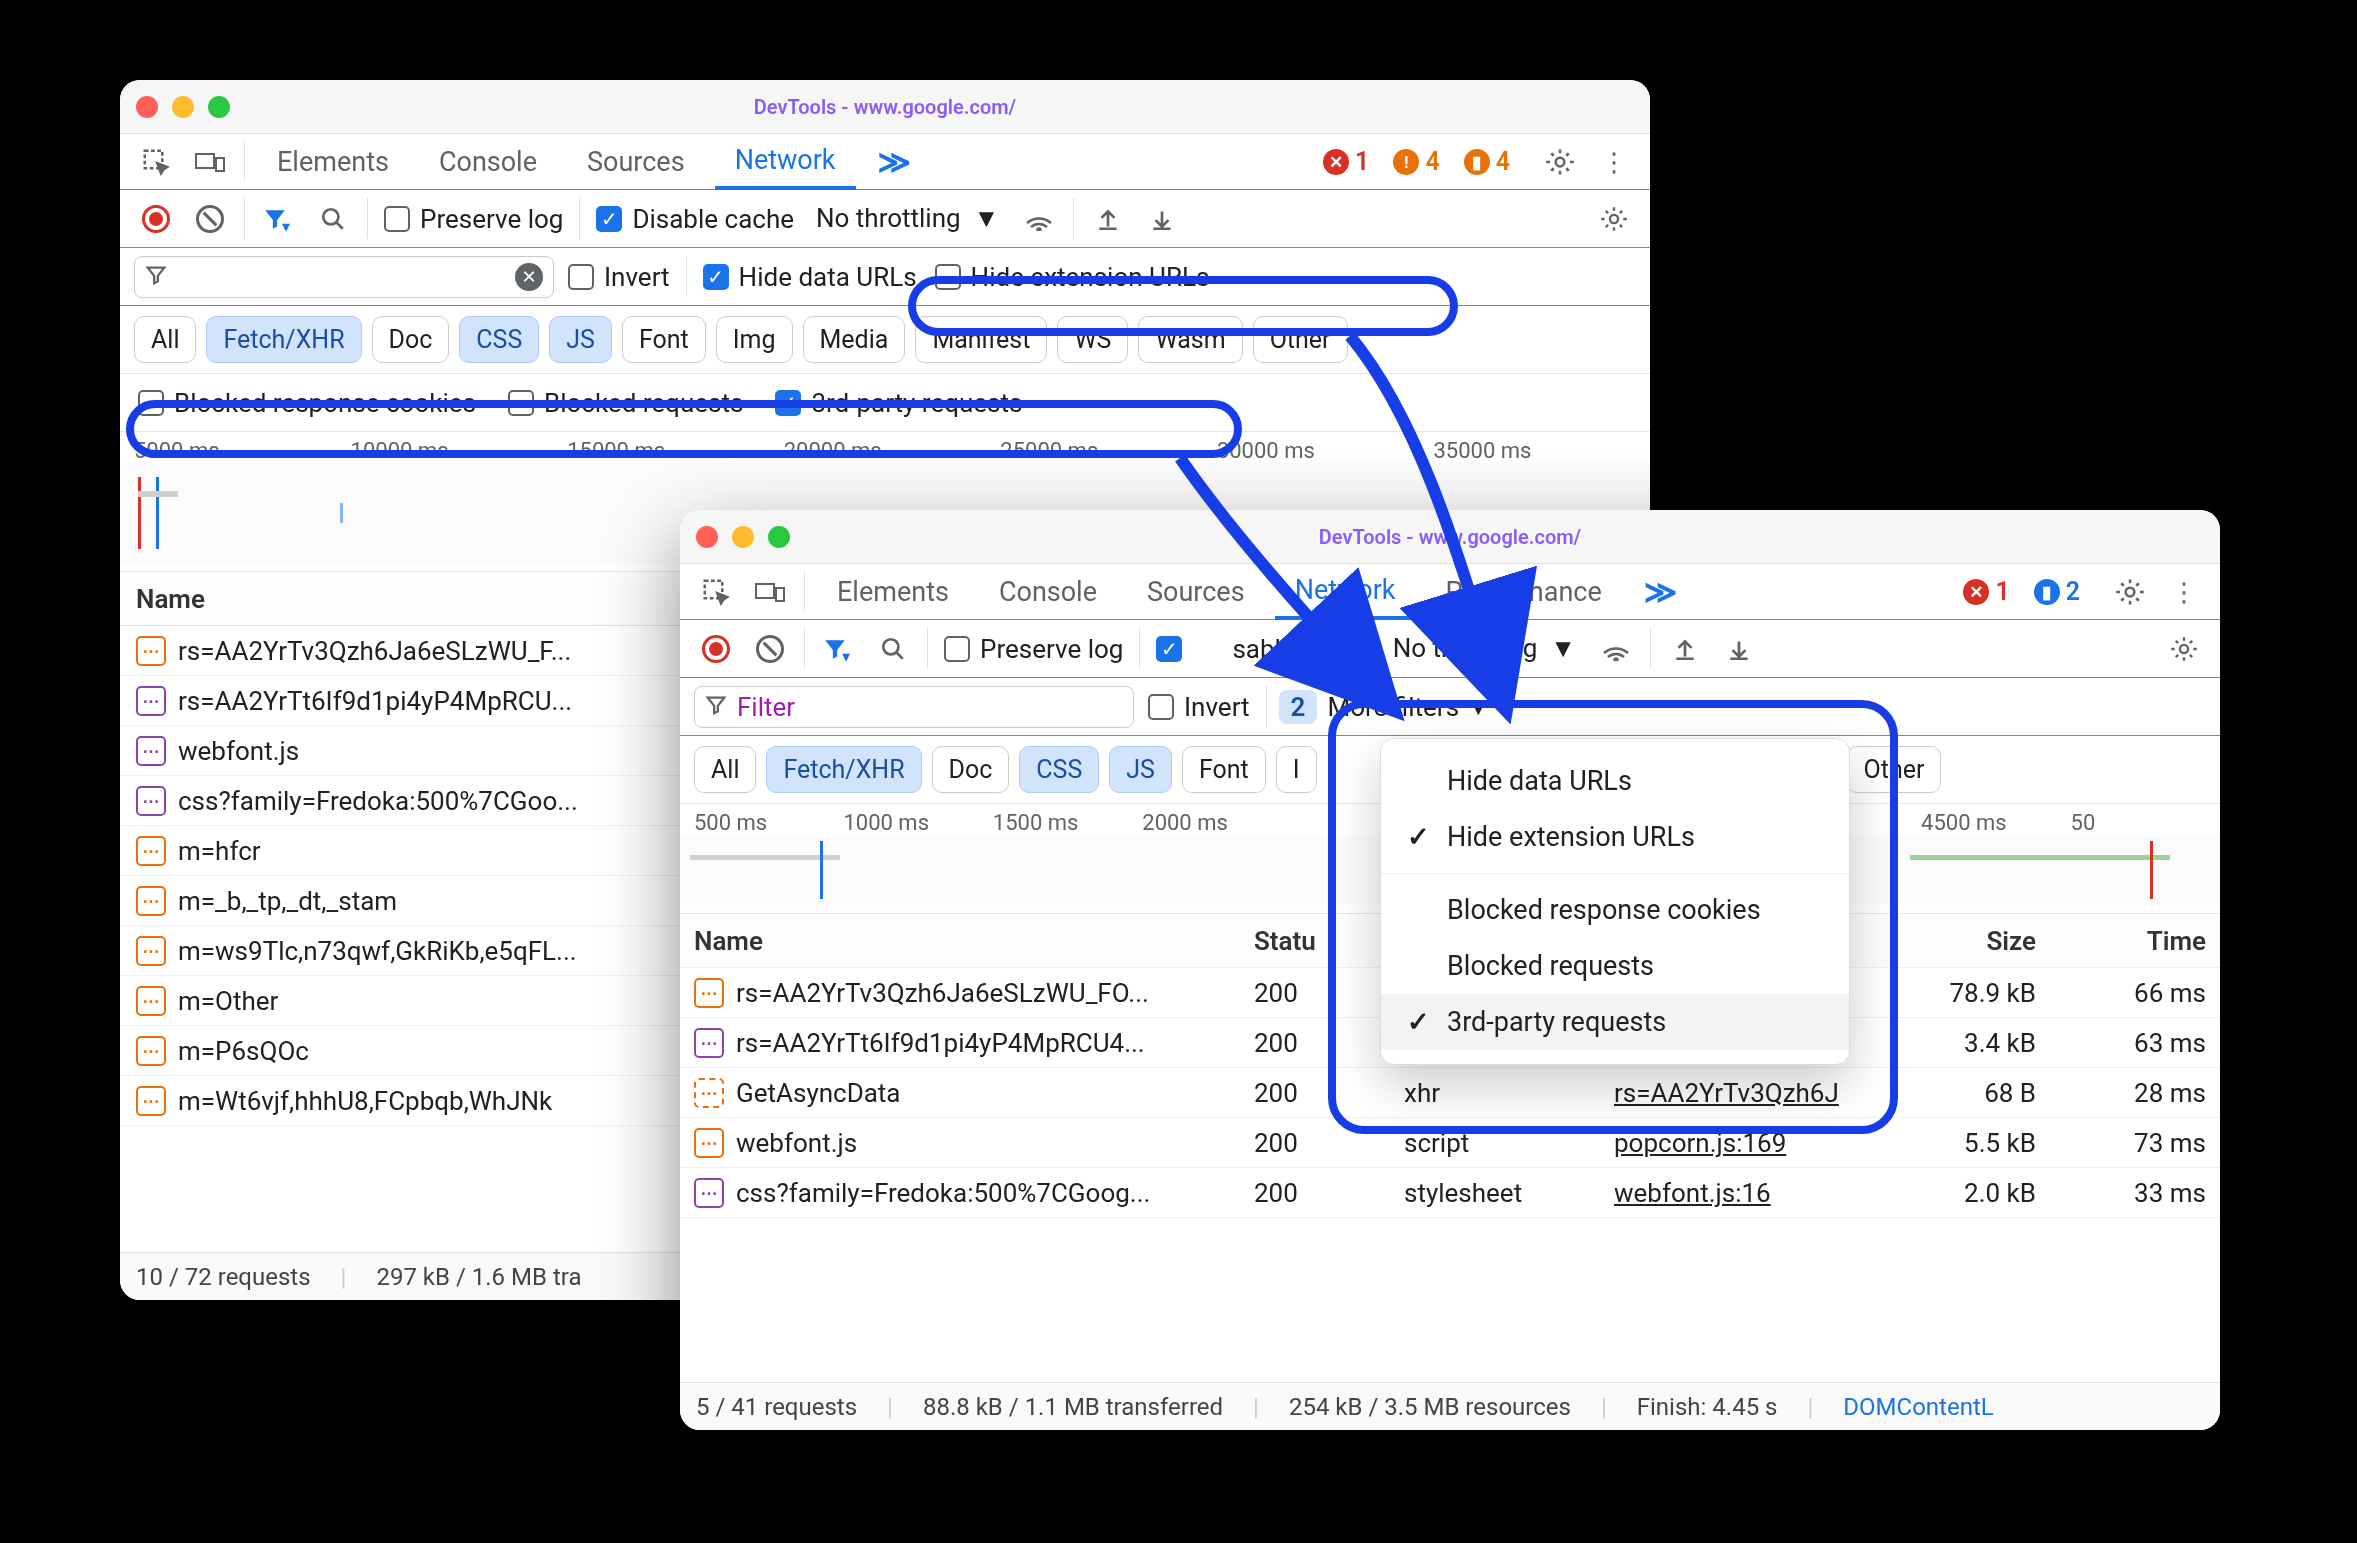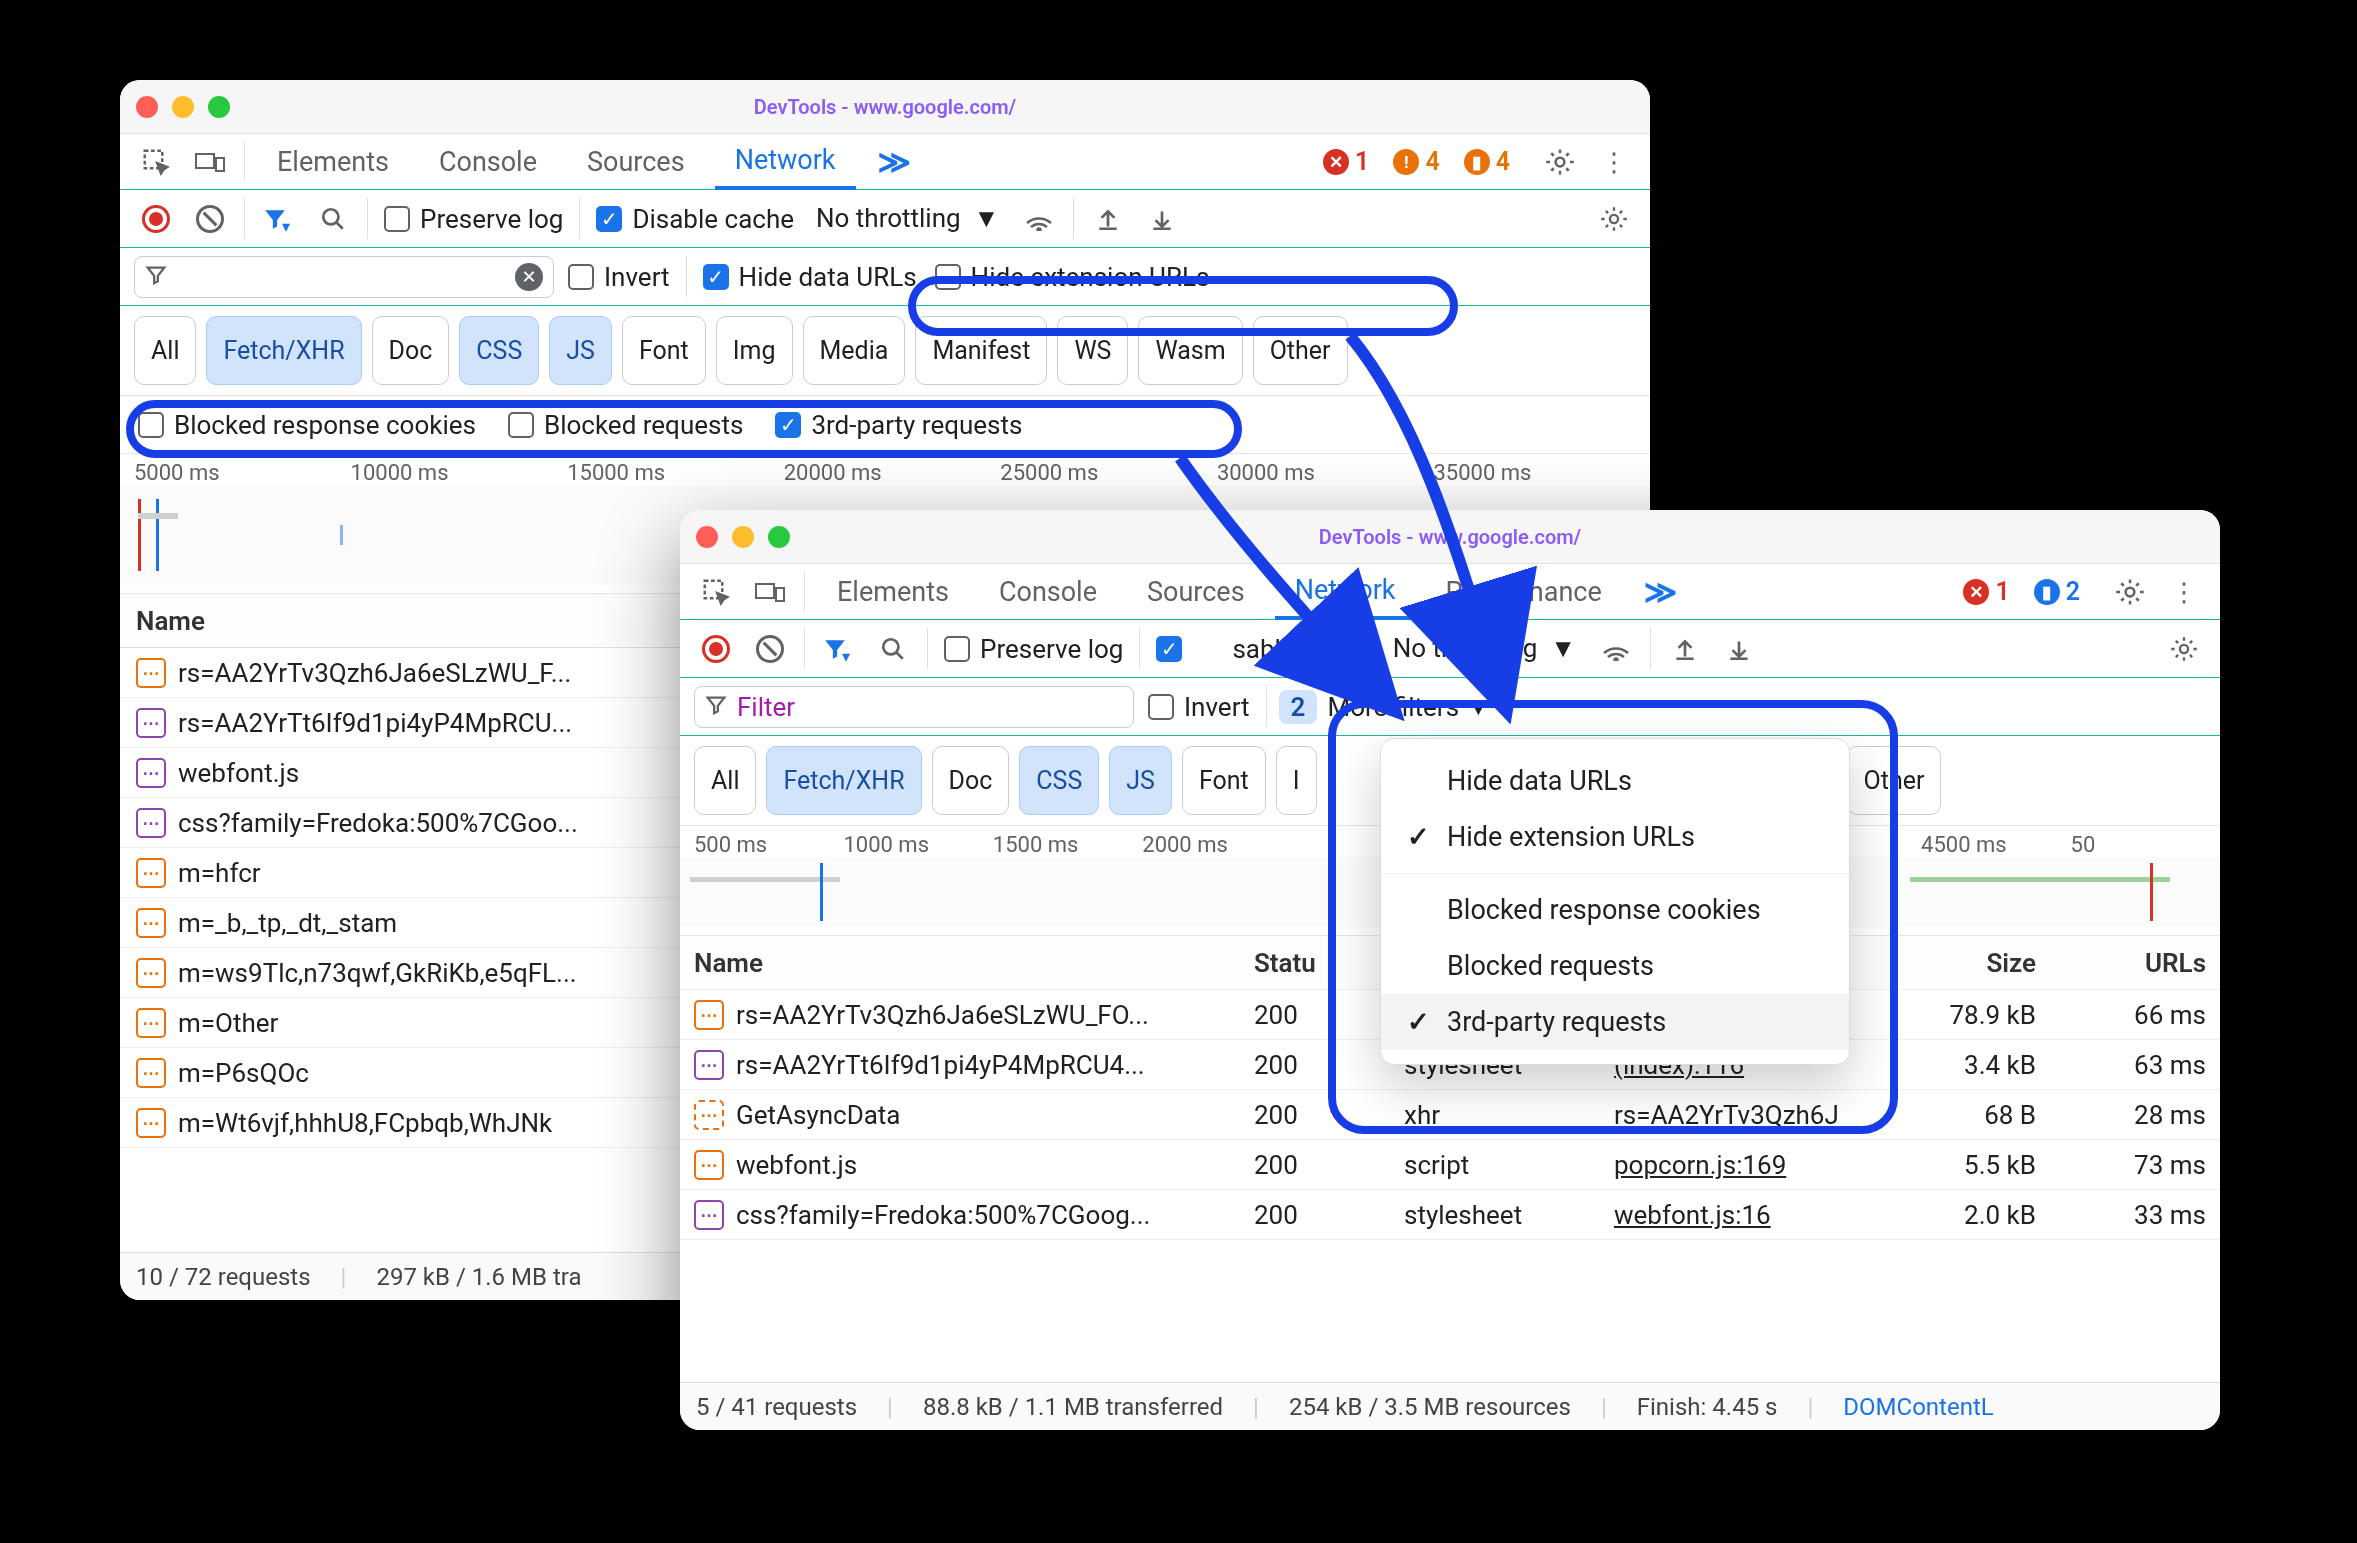--- a/index.html
+++ b/index.html
@@ -70,21 +70,21 @@
   .noentry { width:28px;height:28px;border:3px solid #5f6368;border-radius:50%;position:relative;}
   .noentry::after{content:"";position:absolute;left:2px;right:2px;top:50%;height:3px;background:#5f6368;transform:translateY(-50%) rotate(45deg);}
   .funnel { color:#1a73e8; font-size:28px;}
   .funnel.grey { color:#5f6368; }
   .search-ico { font-size:28px; color:#5f6368;}
   .checkbox { display:inline-flex; align-items:center; gap:10px; cursor:pointer; white-space:nowrap; padding:2px 4px;}
   .cb-box { width:26px; height:26px; border:2.5px solid #5f6368; border-radius:5px; display:inline-flex; align-items:center; justify-content:center;}
   .cb-box.checked { background:#1a73e8; border-color:#1a73e8; color:#fff; font-size:20px;}
   .textin { display:flex; align-items:center; background:#fff; border:1.5px solid #ccc; border-radius:8px; height:42px; padding:0 10px; min-width:420px;}
   .textin .clear { margin-left:auto; width:28px;height:28px;border-radius:50%;background:#5f6368;color:#fff;display:flex;align-items:center;justify-content:center;font-size:18px;}
-  .pill { border:1.5px solid #ccc; border-radius:10px; padding:19px 16px; font-size:25px; cursor:pointer; white-space:nowrap;}
+  .pill { border:1.5px solid #ccc; border-radius:10px; padding:8px 16px; font-size:25px; cursor:pointer; white-space:nowrap;}
   .pill.sel { background:#d2e3fc; border-color:#aecbfa; color:#174ea6;}
   .pills { display:flex; gap:10px; flex-wrap:wrap; padding:10px 14px; border-bottom:1px solid #e6e6e6;}
   .timeline { position:relative; height:140px; border-bottom:1px solid #e6e6e6; background:#fff; overflow:hidden;}
   .ticks { display:flex; font-size:22px; color:#5f6368; padding:6px 0 0 14px; gap:0;}
   .ticks span{ flex:1; }
   .tl-body{ position:relative; height:100px; background:#fbfbfb;}
   .tl-bar{ position:absolute; top:28px; height:6px; background:#cfcfcf;}
   .tl-line{ position:absolute; top:14px; bottom:14px; width:3px;}
   .list-header { height:54px; display:flex; align-items:center; padding:0 16px; font-weight:600; color:#333; border-bottom:1px solid #e0e0e0; background:#fdfdfd;}
   .list { flex:1; overflow:auto;}
@@ -496,21 +496,21 @@
       <div class="tl-line" style="left:1470px;background:#d93025;top:6px;bottom:6px;"></div>
     </div>
   </div>
 
   <div class="thd">
     <div>Name</div>
     <div>Statu</div>
     <div></div>
     <div></div>
     <div style="text-align:right;">Size</div>
-    <div style="text-align:right;">URLs</div>
+    <div style="text-align:right;">Time</div>
   </div>
   <div class="table" id="tableB">
       <div class="trw">
         <div style="display: flex; align-items: center; gap: 12px;">
           <span class="ft js">⋯</span>
           <span>rs=AA2YrTv3Qzh6Ja6eSLzWU_FO...</span>
         </div>
         <div>200</div>
         <div></div>
         <div></div>

